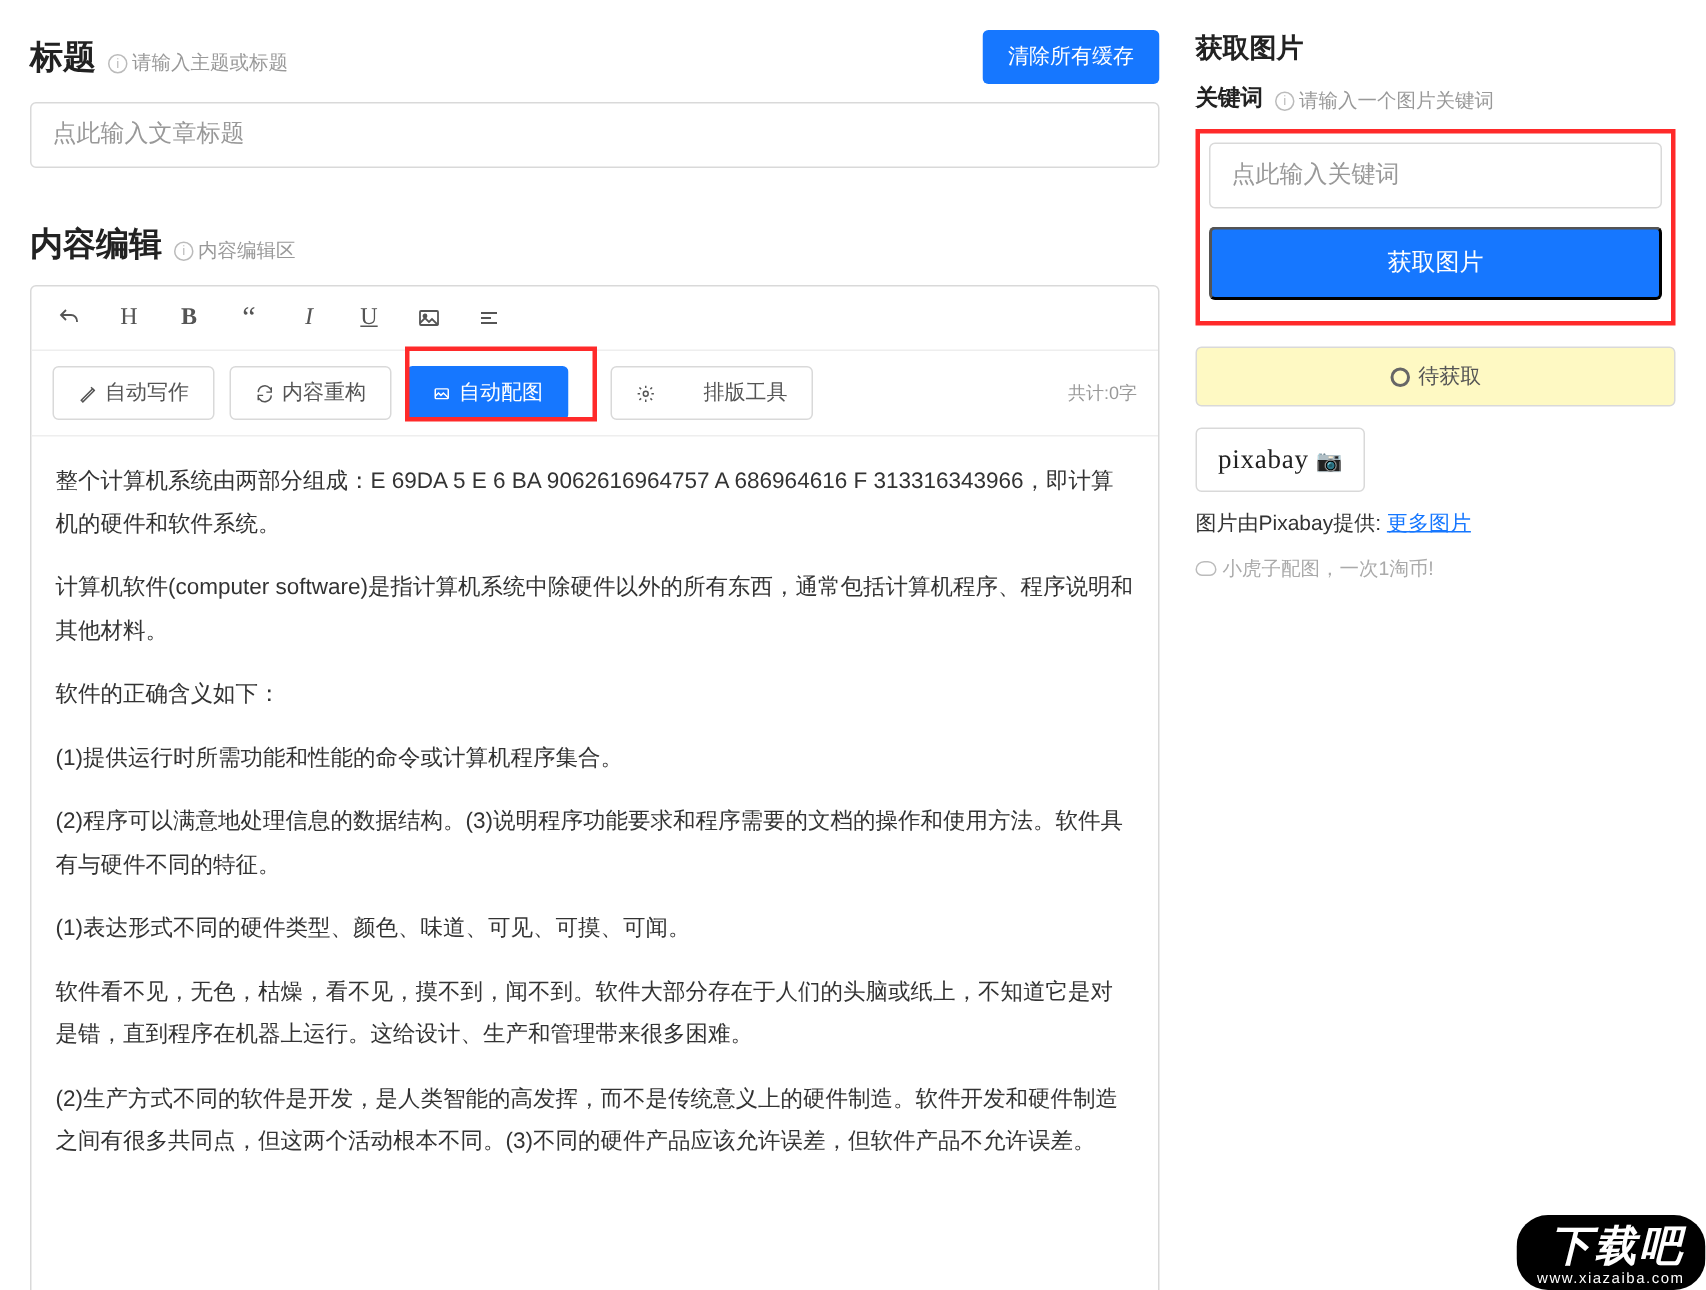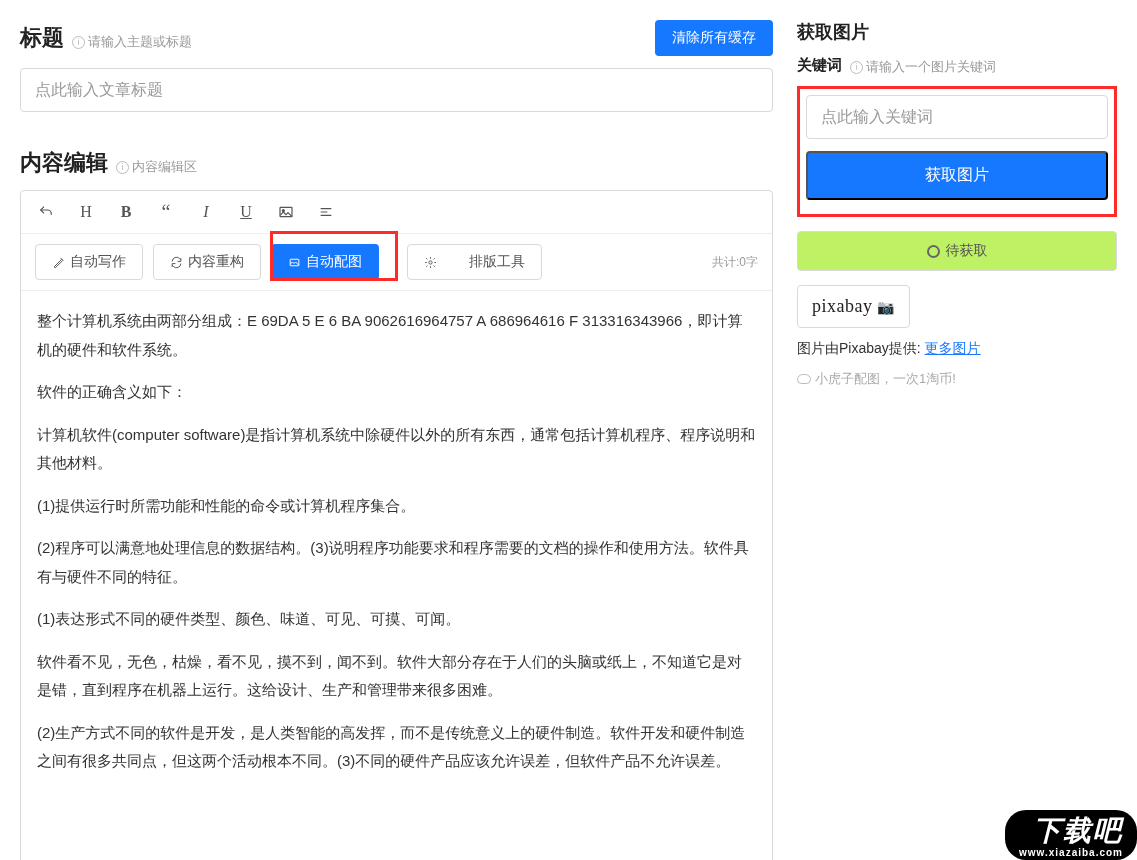--- a/index.html
+++ b/index.html
@@ -31,32 +31,32 @@
     .editor-content { padding: 16px; font-size: 15px; line-height: 1.9; color: #333; height: 590px; overflow-y: auto; }
     .editor-content p { margin-bottom: 14px; }
 
     .side-section { margin-bottom: 18px; }
     .side-title { font-size: 18px; font-weight: 700; color: #222; margin-bottom: 12px; }
     .side-label-row { display: flex; align-items: baseline; gap: 8px; margin: 12px 0 10px; }
     .side-label { font-size: 15px; font-weight: 700; color: #222; }
     .keyword-box { border: 3px solid #ff2a2a; padding: 6px 6px 14px; }
     .keyword-box .input-large { margin-bottom: 12px; }
 
-    .status-btn { width: 100%; border: 1px solid #d9d9d9; padding: 10px; border-radius: 4px; text-align: center; background: #bef264; display: flex; align-items: center; justify-content: center; gap: 6px; margin-top: 14px; font-size: 14px; color: #555; }
+    .status-btn { width: 100%; border: 1px solid #d9d9d9; padding: 10px; border-radius: 4px; text-align: center; background: #fef9c3; display: flex; align-items: center; justify-content: center; gap: 6px; margin-top: 14px; font-size: 14px; color: #555; }
     .status-circle { width: 13px; height: 13px; border: 2px solid #666; border-radius: 50%; display: inline-block; }
 
     .pixabay-badge { border: 1px solid #d9d9d9; border-radius: 4px; padding: 10px 14px; display: inline-block; margin-top: 14px; font-family: Georgia, serif; font-size: 18px; letter-spacing: 0.5px; color: #222; }
     .pixabay-badge .cam { font-size: 14px; }
     .credit-line { margin-top: 12px; font-size: 14px; color: #333; }
     .credit-line a { color: #1677ff; text-decoration: underline; }
     .cost-line { margin-top: 12px; font-size: 13px; color: #aaa; display: flex; align-items: center; gap: 4px; }
     .cloud-icon { width: 14px; height: 10px; border: 1.5px solid #bbb; border-radius: 8px 8px 6px 6px; position: relative; display: inline-block; }
 
     .watermark { position: fixed; right: 0; bottom: 0; background: #000; color: #fff; padding: 6px 14px 2px; font-size: 28px; font-weight: 900; font-style: italic; letter-spacing: 2px; text-align: right; line-height: 1.1; border-radius: 21px; }
-    .watermark .sub { font-size: 10px; font-weight: 700; letter-spacing: 1px; font-style: normal; display: block; }
+    .watermark .sub { font-size: 10px; font-weight: 400; letter-spacing: 1px; font-style: normal; display: block; }
 
     .icon-svg { width: 16px; height: 16px; stroke: currentColor; fill: none; stroke-width: 1.8; }
   </style>
 </head>
 <body>
 
 <div class="container">
   <div class="main-col">
     
     <div class="section-header">
@@ -145,22 +145,22 @@
               <circle cx="12" cy="12" r="3"></circle>
               <path d="M12 2v3M12 19v3M4.2 4.2l2.1 2.1M17.7 17.7l2.1 2.1M2 12h3M19 12h3M4.2 19.8l2.1-2.1M17.7 6.3l2.1-2.1"></path>
             </svg>
           <span>排版工具</span>
         </button>
         <span class="char-count">共计:0字</span>
       </div>
 
       <div class="editor-content" id="editor-body">
           <p>整个计算机系统由两部分组成：E 69DA 5 E 6 BA 9062616964757 A 686964616 F 313316343966，即计算机的硬件和软件系统。</p>
+          <p>计算机软件(computer software)是指计算机系统中除硬件以外的所有东西，通常包括计算机程序、程序说明和其他材料。</p>
           <p>软件的正确含义如下：</p>
-          <p>计算机软件(computer software)是指计算机系统中除硬件以外的所有东西，通常包括计算机程序、程序说明和其他材料。</p>
           <p>(1)提供运行时所需功能和性能的命令或计算机程序集合。</p>
           <p>(2)程序可以满意地处理信息的数据结构。(3)说明程序功能要求和程序需要的文档的操作和使用方法。软件具有与硬件不同的特征。</p>
           <p>(1)表达形式不同的硬件类型、颜色、味道、可见、可摸、可闻。</p>
           <p>软件看不见，无色，枯燥，看不见，摸不到，闻不到。软件大部分存在于人们的头脑或纸上，不知道它是对是错，直到程序在机器上运行。这给设计、生产和管理带来很多困难。</p>
           <p>(2)生产方式不同的软件是开发，是人类智能的高发挥，而不是传统意义上的硬件制造。软件开发和硬件制造之间有很多共同点，但这两个活动根本不同。(3)不同的硬件产品应该允许误差，但软件产品不允许误差。</p>
         </div>
     </div>
   </div>
 
   <div class="side-col">

